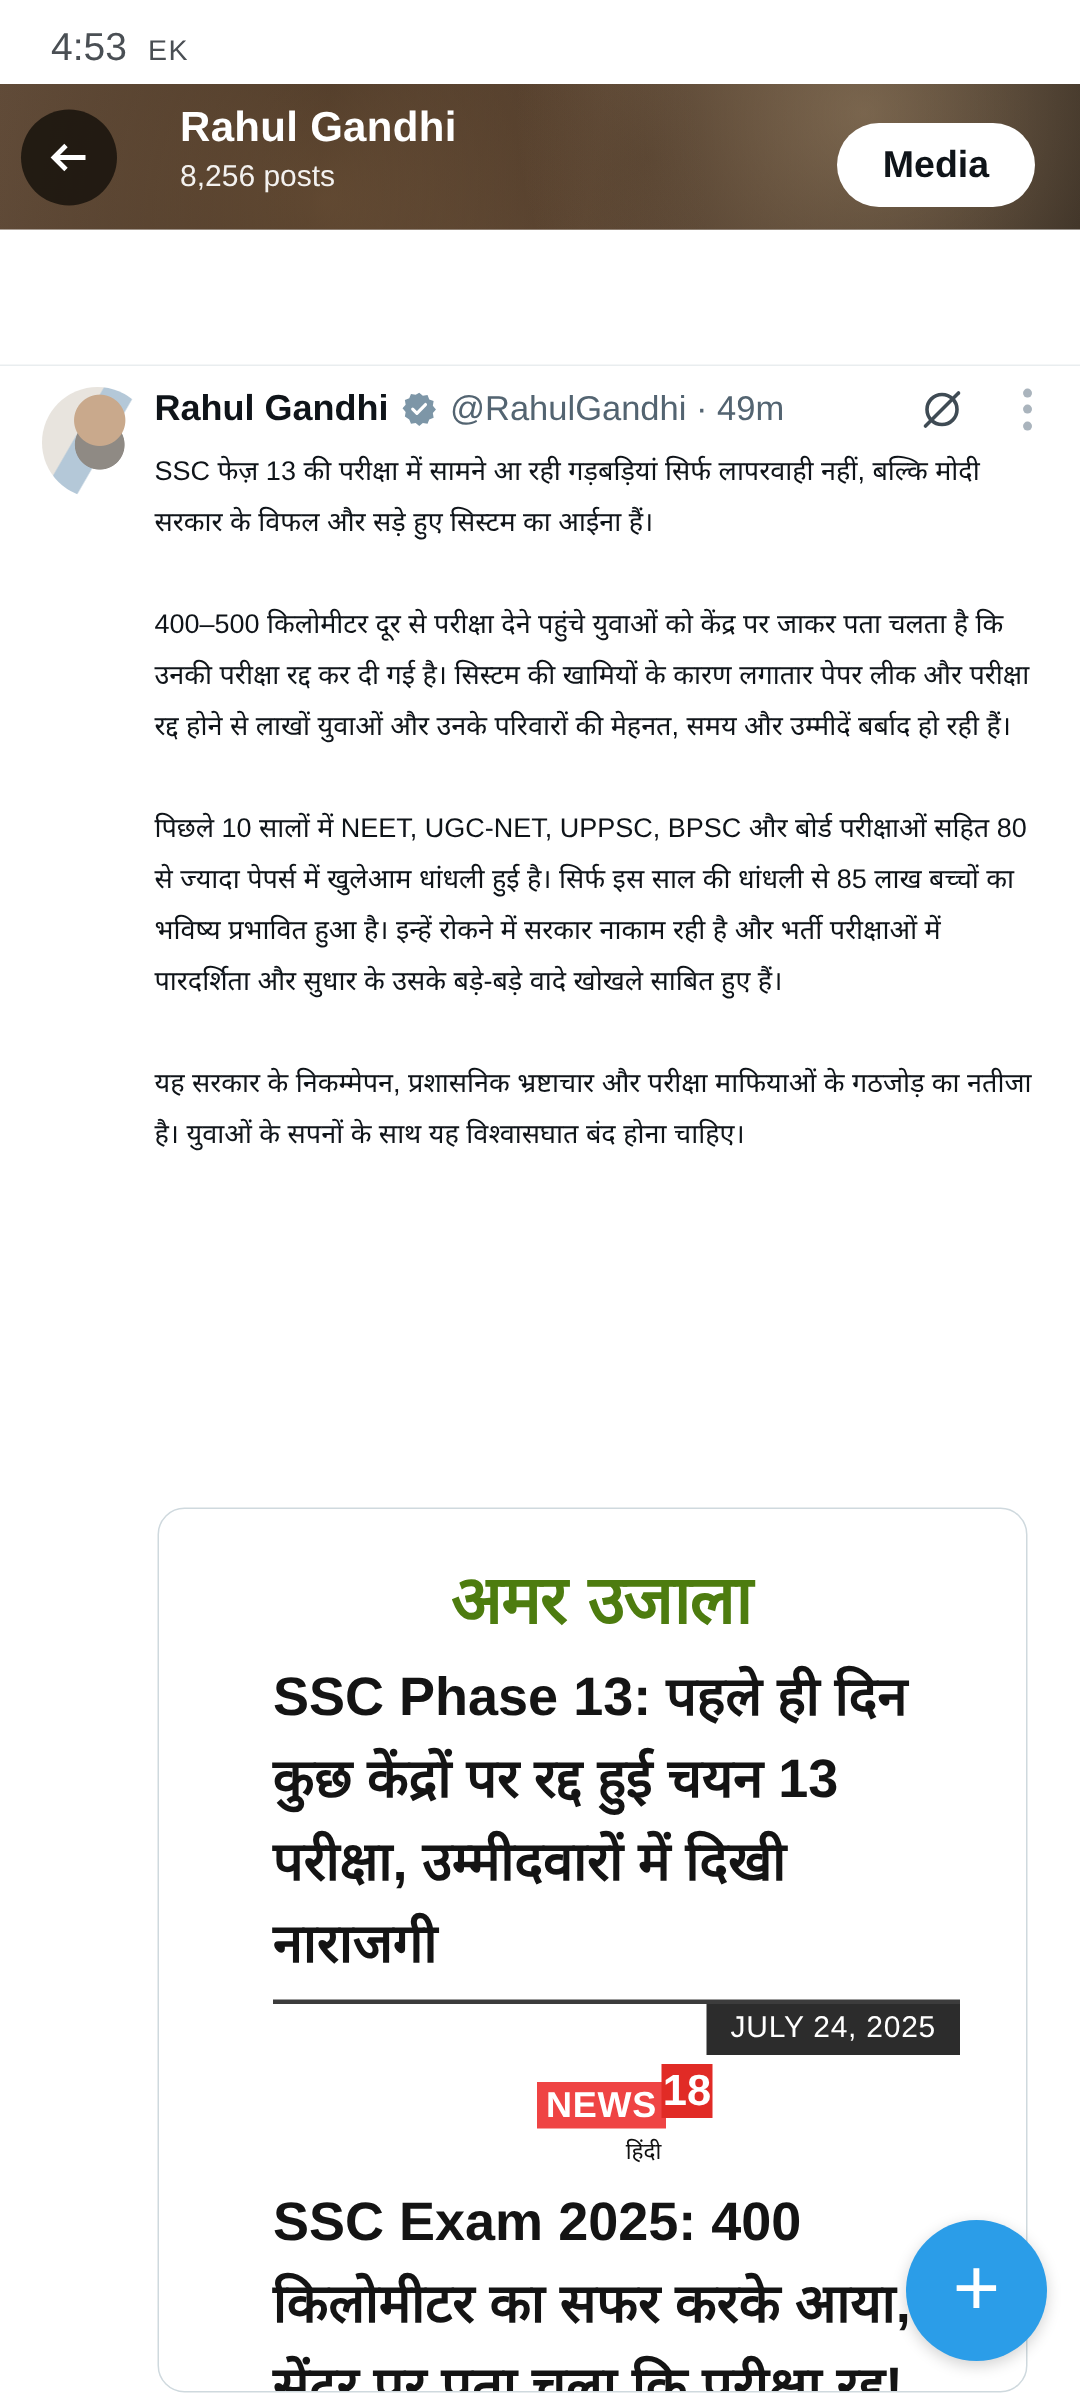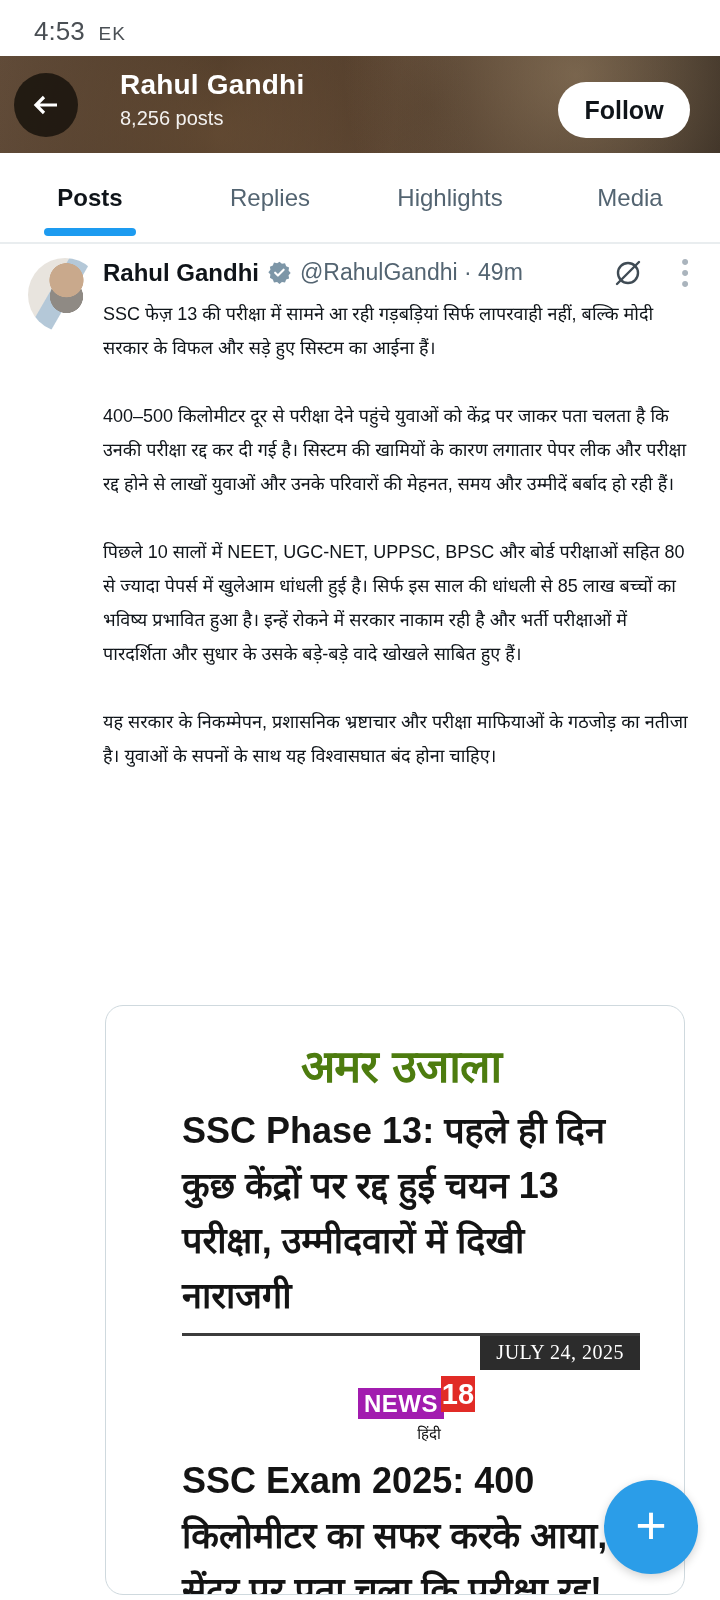--- a/index.html
+++ b/index.html
@@ -66,24 +66,24 @@
   .post-text{margin-top:8px;font-size:18px;line-height:34px;color:#0f1419;}
   .post-text p{margin:0 0 34px 0;}
 
   
   .card{position:absolute;left:105px;top:1005px;width:580px;height:590px;background:#fff;
         border:1px solid #cfd9de;border-radius:18px;overflow:hidden;
         padding:28px 44px 10px 76px;}
   .outlet1{font-size:45px;font-weight:800;color:#4d7c0f;text-align:center;letter-spacing:-1px;
            font-family:"DejaVu Serif","Liberation Serif",serif;margin-left:-20px;}
   .headline{font-size:36px;font-weight:bold;color:#141414;line-height:55px;margin-top:8px;}
-  .rule-row{margin-top:10px;border-top:3px solid #3c3c3c;display:flex;justify-content:flex-end;font-family:Liberation Serif, serif;}
+  .rule-row{margin-top:10px;border-top:3px solid #3c3c3c;display:flex;justify-content:flex-end;}
   .date-box{background:#2c2c2c;color:#fff;font-size:20px;letter-spacing:.5px;padding:5px 16px 6px;white-space:nowrap;}
   .news18-wrap{margin-top:18px;display:flex;flex-direction:column;align-items:center;margin-left:-20px;}
-  .news18-logo{position:relative;width:86px;height:31px;background:#a21caf;display:flex;align-items:center;justify-content:center;}
+  .news18-logo{position:relative;width:86px;height:31px;background:#ef4444;display:flex;align-items:center;justify-content:center;}
   .news18-news{color:#fff;font-size:24px;font-weight:bold;letter-spacing:.5px;}
   .news18-18{position:absolute;right:-31px;top:-12px;width:34px;height:36px;background:#e12b26;color:#fff;
              font-size:29px;font-weight:bold;display:flex;align-items:center;justify-content:center;text-align:center;}
   .news18-lang{font-size:15px;color:#111;margin-top:4px;margin-left:56px;}
   .headline.h2{margin-top:10px;}
 
   
   .fab{position:absolute;left:604px;top:1480px;width:94px;height:94px;border-radius:50%;background:#2b9de8;
        display:flex;align-items:center;justify-content:center;box-shadow:0 3px 10px rgba(0,0,0,.18);z-index:5;}
   .fab-plus{color:#fff;font-size:54px;font-weight:300;line-height:54px;margin-top:-4px;}
@@ -105,38 +105,23 @@
   <div class="banner">
     <div class="back-btn">
       <svg class="back-arrow" width="30" height="30" viewBox="0 0 30 30">
         <path d="M26 15H6M13 7l-8 8 8 8"></path>
       </svg>
     </div>
     <div class="hdr-text">
       <div class="hdr-title">Rahul Gandhi</div>
       <div class="hdr-sub">8,256 posts</div>
     </div>
-    <div class="follow-btn">Follow</div>
+    <div class="follow-btn">Media</div>
   </div>
 
-  <div class="tabbar">
-    <div class="tab active">
-      <span class="tab-label">Posts</span>
-      <span class="tab-underline"></span>
-    </div>
-    <div class="tab">
-      <span class="tab-label">Replies</span>
-    </div>
-    <div class="tab">
-      <span class="tab-label">Highlights</span>
-    </div>
-    <div class="tab">
-      <span class="tab-label">Media</span>
-    </div>
-  </div>
   <div class="divider"></div>
 
   <div class="post">
     <div class="avatar"></div>
     <div class="post-body">
       <div class="name-row">
         <span class="p-name">Rahul Gandhi</span>
         <svg class="badge-svg" viewBox="0 0 24 24">
           <path fill="#7d96a7" d="M12 1.7l2.3 2 3-.5 1.1 2.8 2.8 1.1-.5 3 2 2.3-2 2.3.5 3-2.8 1.1-1.1 2.8-3-.5-2.3 2-2.3-2-3 .5-1.1-2.8L2.8 17l.5-3-2-2.3 2-2.3-.5-3 2.8-1.1L6.7 2.5l3 .5z"></path>
           <path d="M7.8 12.2l2.7 2.7 5.5-5.6" fill="none" stroke="#fff" stroke-width="2" stroke-linecap="round" stroke-linejoin="round"></path>

